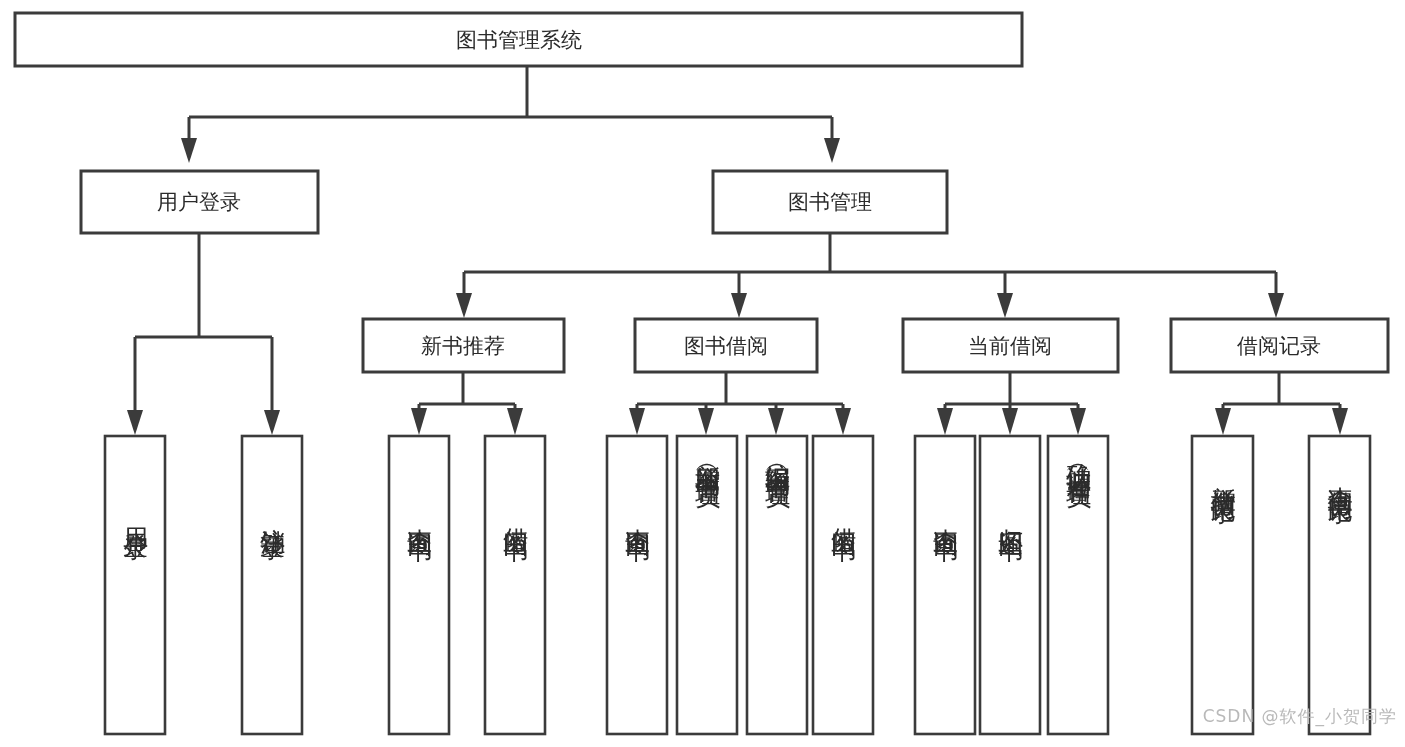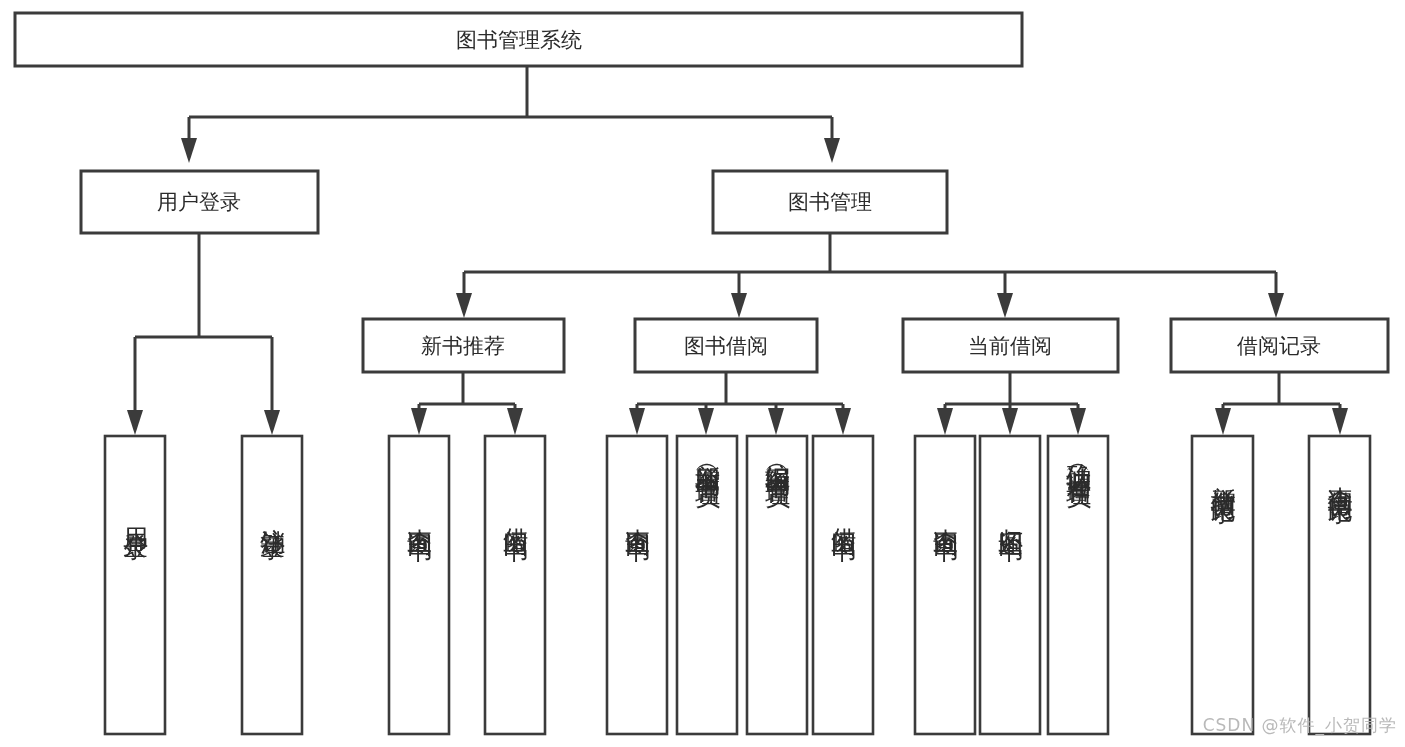--- a/index.html
+++ b/index.html
@@ -65,21 +65,21 @@
     font-size: 25px;
     line-height: 1.06;
     letter-spacing: 3px;
     color: #2b2b2b;
     white-space: nowrap;
     text-align: left;
   }
   .watermark {
     position: absolute;
     right: 8px;
-    bottom: 10px;
+    bottom: 19px;
     font-family: "DejaVu Sans", "Liberation Sans", sans-serif;
     font-size: 17px;
     color: #b9b9b9;
     letter-spacing: 1px;
     white-space: nowrap;
   }
 </style>
 </head>
 <body>
 

